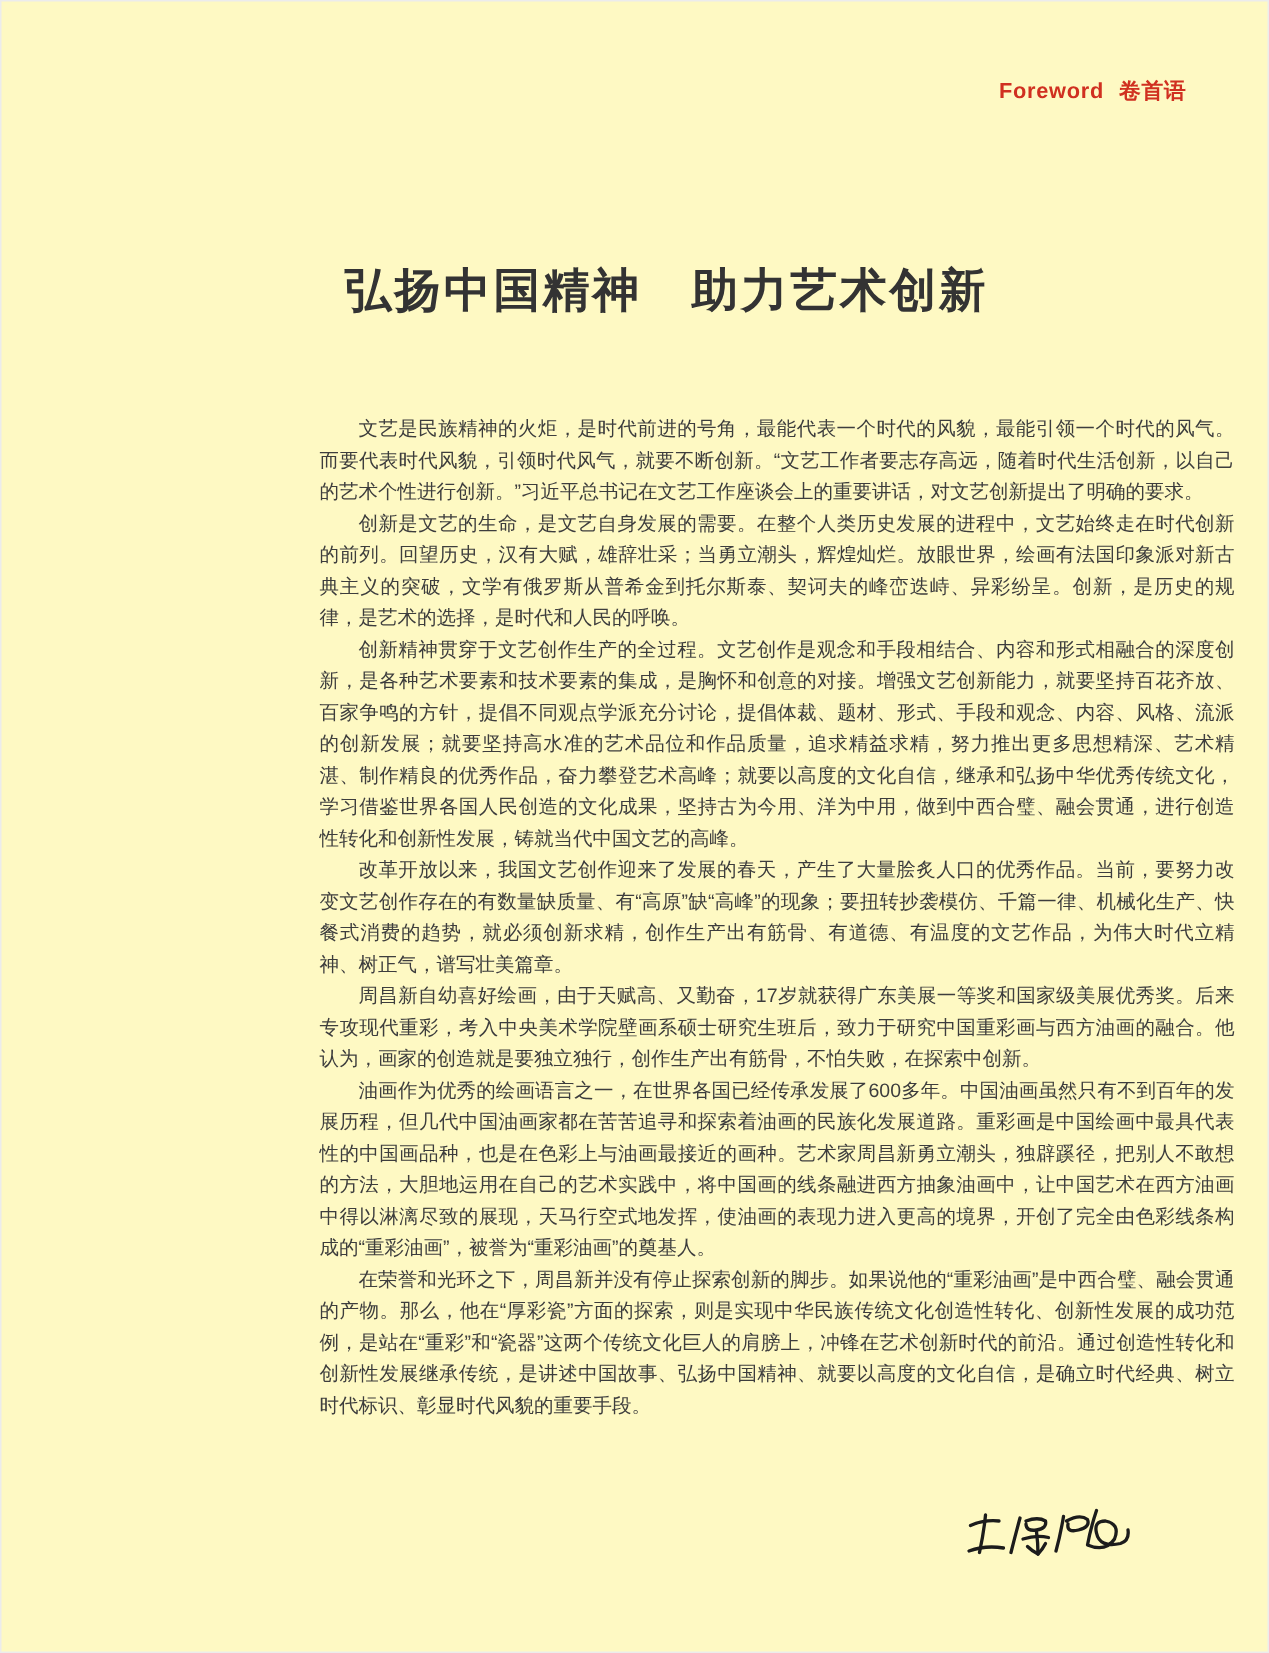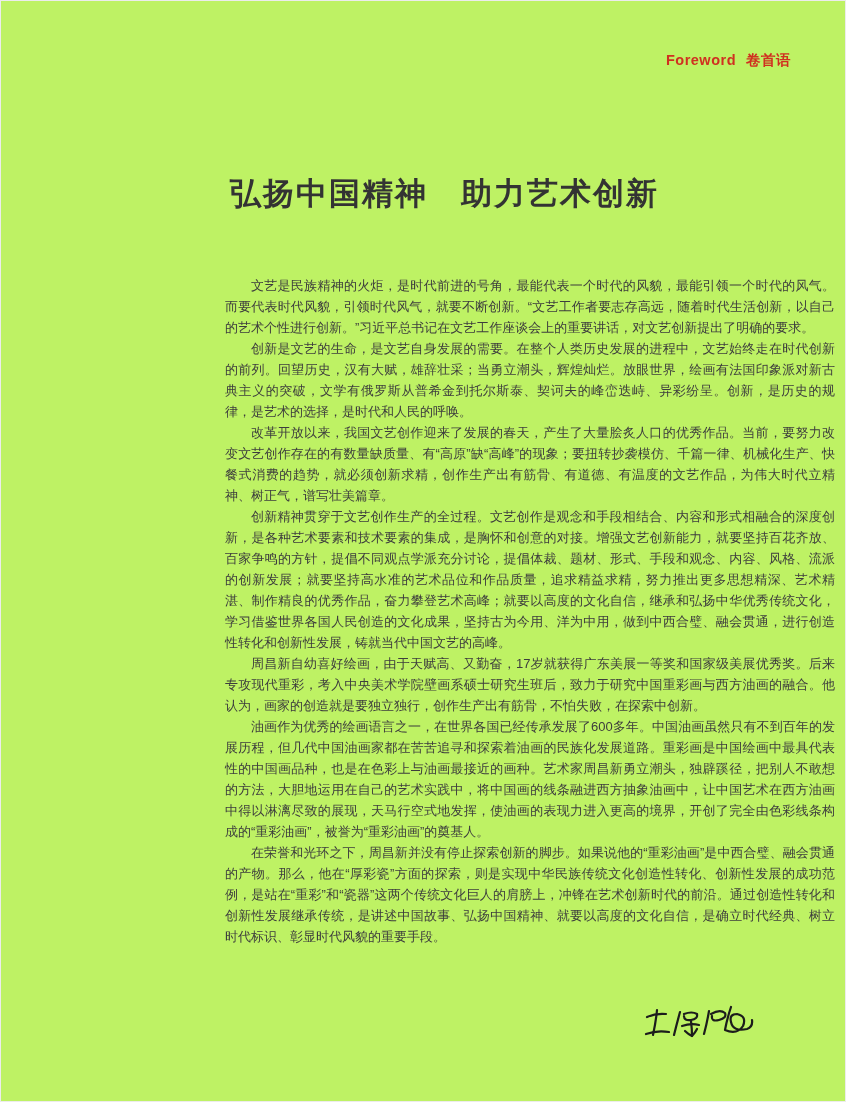--- a/index.html
+++ b/index.html
@@ -1,19 +1,19 @@
 <!DOCTYPE html>
 <html lang="zh" style="--accent_red: #d03020; --star_red: #e60012; --title_color: #333333; --text_color: #3d3d3d;"><head>
 <meta charset="utf-8">
 <style>
   html,body{margin:0;padding:0;background:#ffffff;}
   .page{
     position:relative;
     width:846px;height:1102px;
-    background:#bef264;
+    background:#fef9c3;
     overflow:hidden;
     font-family:"Liberation Sans","DejaVu Sans",sans-serif;
     box-sizing:border-box;
     border:1px solid #ececec;
   }
   .foreword-header{
     position:absolute;
     top:50px;right:54px;
     font-size:14.5px;
     font-weight:bold;
@@ -28,21 +28,21 @@
     margin:0;
     font-family:"Liberation Serif","DejaVu Serif",serif;
     font-weight:600;
     font-size:31px;
     letter-spacing:2px;
     color:var(--title_color,#333333);
     white-space:nowrap;
   }
   .article{
     position:absolute;
-    left:224px;top:274px;
+    left:212px;top:274px;
     width:610px;
     font-size:13px;
     line-height:21px;
     color:var(--text_color,#3d3d3d);
     text-align:justify;
   }
   .article p{
     margin:0;
     text-indent:2em;
   }
@@ -73,22 +73,22 @@
 
   <div class="foreword-header">
     <span class="en">Foreword</span><span class="zh">卷首语</span>
   </div>
 
   <h1 class="article-title">弘扬中国精神　助力艺术创新</h1>
 
   <div class="article">
     <p>文艺是民族精神的火炬，是时代前进的号角，最能代表一个时代的风貌，最能引领一个时代的风气。而要代表时代风貌，引领时代风气，就要不断创新。“文艺工作者要志存高远，随着时代生活创新，以自己的艺术个性进行创新。”习近平总书记在文艺工作座谈会上的重要讲话，对文艺创新提出了明确的要求。</p>
     <p>创新是文艺的生命，是文艺自身发展的需要。在整个人类历史发展的进程中，文艺始终走在时代创新的前列。回望历史，汉有大赋，雄辞壮采；当勇立潮头，辉煌灿烂。放眼世界，绘画有法国印象派对新古典主义的突破，文学有俄罗斯从普希金到托尔斯泰、契诃夫的峰峦迭峙、异彩纷呈。创新，是历史的规律，是艺术的选择，是时代和人民的呼唤。</p>
+    <p>创新精神贯穿于文艺创作生产的全过程。文艺创作是观念和手段相结合、内容和形式相融合的深度创新，是各种艺术要素和技术要素的集成，是胸怀和创意的对接。增强文艺创新能力，就要坚持百花齐放、百家争鸣的方针，提倡不同观点学派充分讨论，提倡体裁、题材、形式、手段和观念、内容、风格、流派的创新发展；就要坚持高水准的艺术品位和作品质量，追求精益求精，努力推出更多思想精深、艺术精湛、制作精良的优秀作品，奋力攀登艺术高峰；就要以高度的文化自信，继承和弘扬中华优秀传统文化，学习借鉴世界各国人民创造的文化成果，坚持古为今用、洋为中用，做到中西合璧、融会贯通，进行创造性转化和创新性发展，铸就当代中国文艺的高峰。</p>
     <p>改革开放以来，我国文艺创作迎来了发展的春天，产生了大量脍炙人口的优秀作品。当前，要努力改变文艺创作存在的有数量缺质量、有“高原”缺“高峰”的现象；要扭转抄袭模仿、千篇一律、机械化生产、快餐式消费的趋势，就必须创新求精，创作生产出有筋骨、有道德、有温度的文艺作品，为伟大时代立精神、树正气，谱写壮美篇章。</p>
-    <p>创新精神贯穿于文艺创作生产的全过程。文艺创作是观念和手段相结合、内容和形式相融合的深度创新，是各种艺术要素和技术要素的集成，是胸怀和创意的对接。增强文艺创新能力，就要坚持百花齐放、百家争鸣的方针，提倡不同观点学派充分讨论，提倡体裁、题材、形式、手段和观念、内容、风格、流派的创新发展；就要坚持高水准的艺术品位和作品质量，追求精益求精，努力推出更多思想精深、艺术精湛、制作精良的优秀作品，奋力攀登艺术高峰；就要以高度的文化自信，继承和弘扬中华优秀传统文化，学习借鉴世界各国人民创造的文化成果，坚持古为今用、洋为中用，做到中西合璧、融会贯通，进行创造性转化和创新性发展，铸就当代中国文艺的高峰。</p>
     <p>周昌新自幼喜好绘画，由于天赋高、又勤奋，17岁就获得广东美展一等奖和国家级美展优秀奖。后来专攻现代重彩，考入中央美术学院壁画系硕士研究生班后，致力于研究中国重彩画与西方油画的融合。他认为，画家的创造就是要独立独行，创作生产出有筋骨，不怕失败，在探索中创新。</p>
     <p>油画作为优秀的绘画语言之一，在世界各国已经传承发展了600多年。中国油画虽然只有不到百年的发展历程，但几代中国油画家都在苦苦追寻和探索着油画的民族化发展道路。重彩画是中国绘画中最具代表性的中国画品种，也是在色彩上与油画最接近的画种。艺术家周昌新勇立潮头，独辟蹊径，把别人不敢想的方法，大胆地运用在自己的艺术实践中，将中国画的线条融进西方抽象油画中，让中国艺术在西方油画中得以淋漓尽致的展现，天马行空式地发挥，使油画的表现力进入更高的境界，开创了完全由色彩线条构成的“重彩油画”，被誉为“重彩油画”的奠基人。</p>
     <p>在荣誉和光环之下，周昌新并没有停止探索创新的脚步。如果说他的“重彩油画”是中西合璧、融会贯通的产物。那么，他在“厚彩瓷”方面的探索，则是实现中华民族传统文化创造性转化、创新性发展的成功范例，是站在“重彩”和“瓷器”这两个传统文化巨人的肩膀上，冲锋在艺术创新时代的前沿。通过创造性转化和创新性发展继承传统，是讲述中国故事、弘扬中国精神、就要以高度的文化自信，是确立时代经典、树立时代标识、彰显时代风貌的重要手段。</p>
   </div>
 
   <div class="signature" aria-label="王保旭">
     <svg viewBox="0 0 120 50">
 
       <path d="M8 16 Q17 12 27 13"></path>
       <path d="M18 9 Q17 20 14 34"></path>

